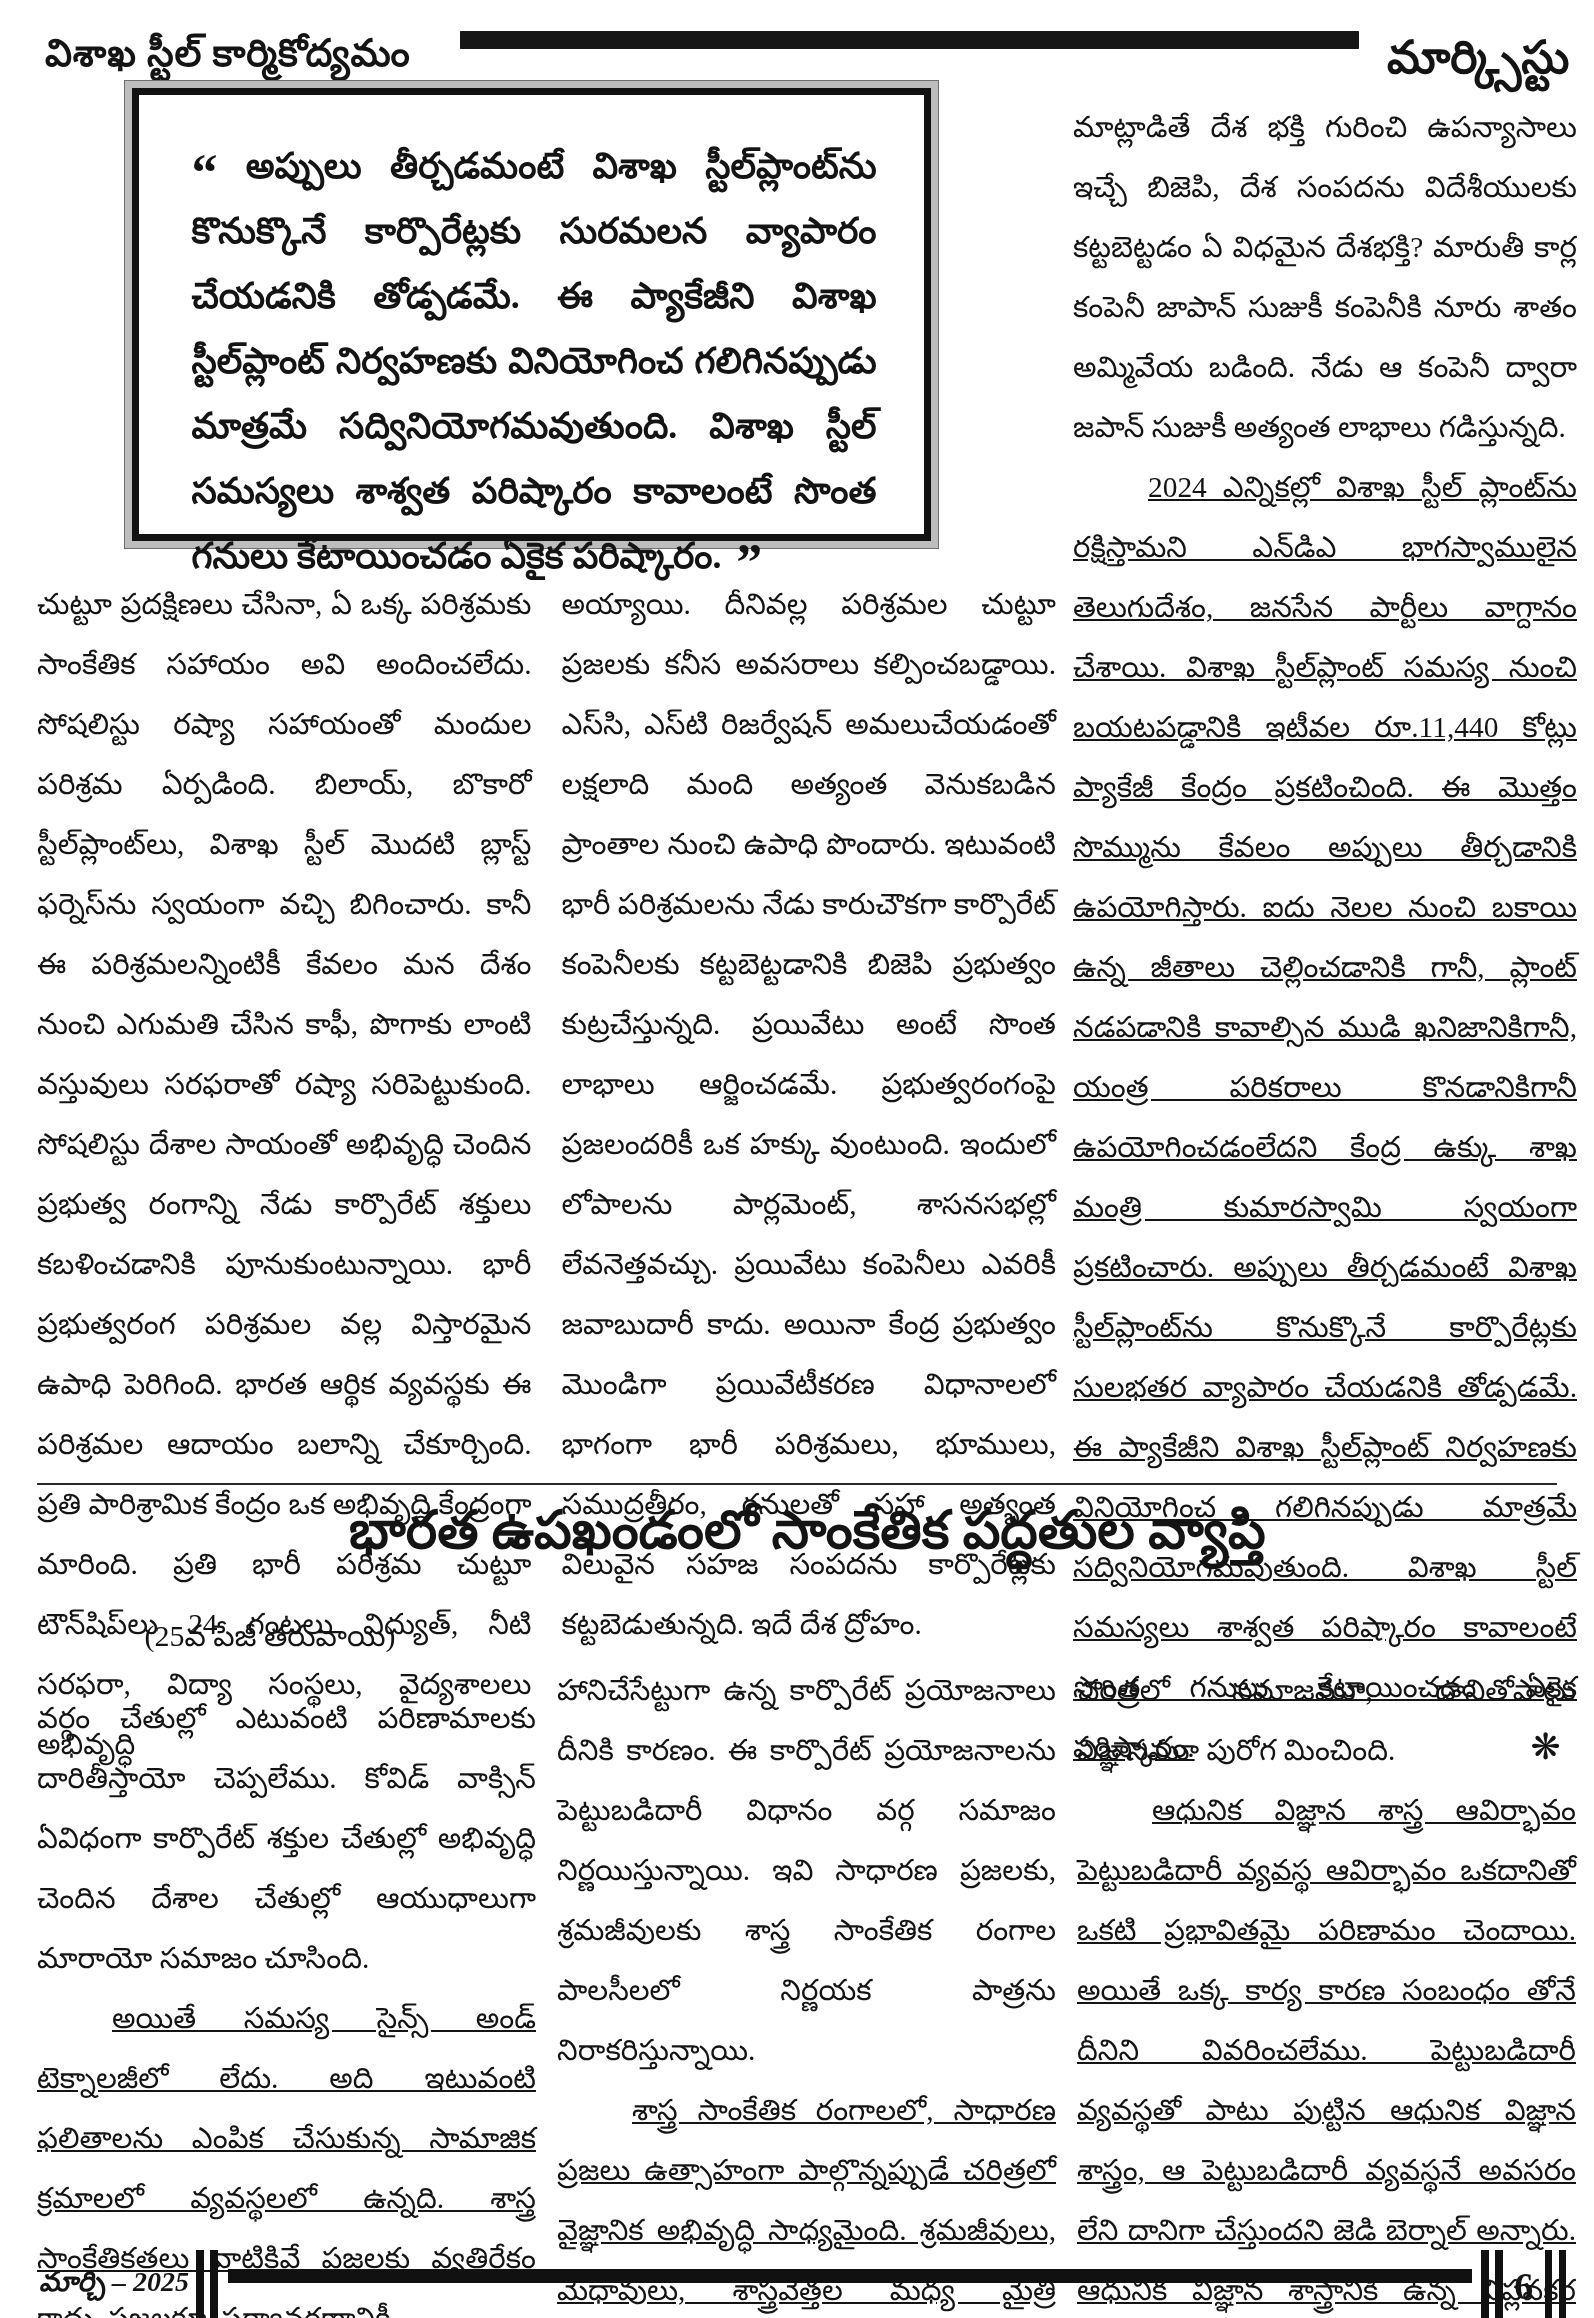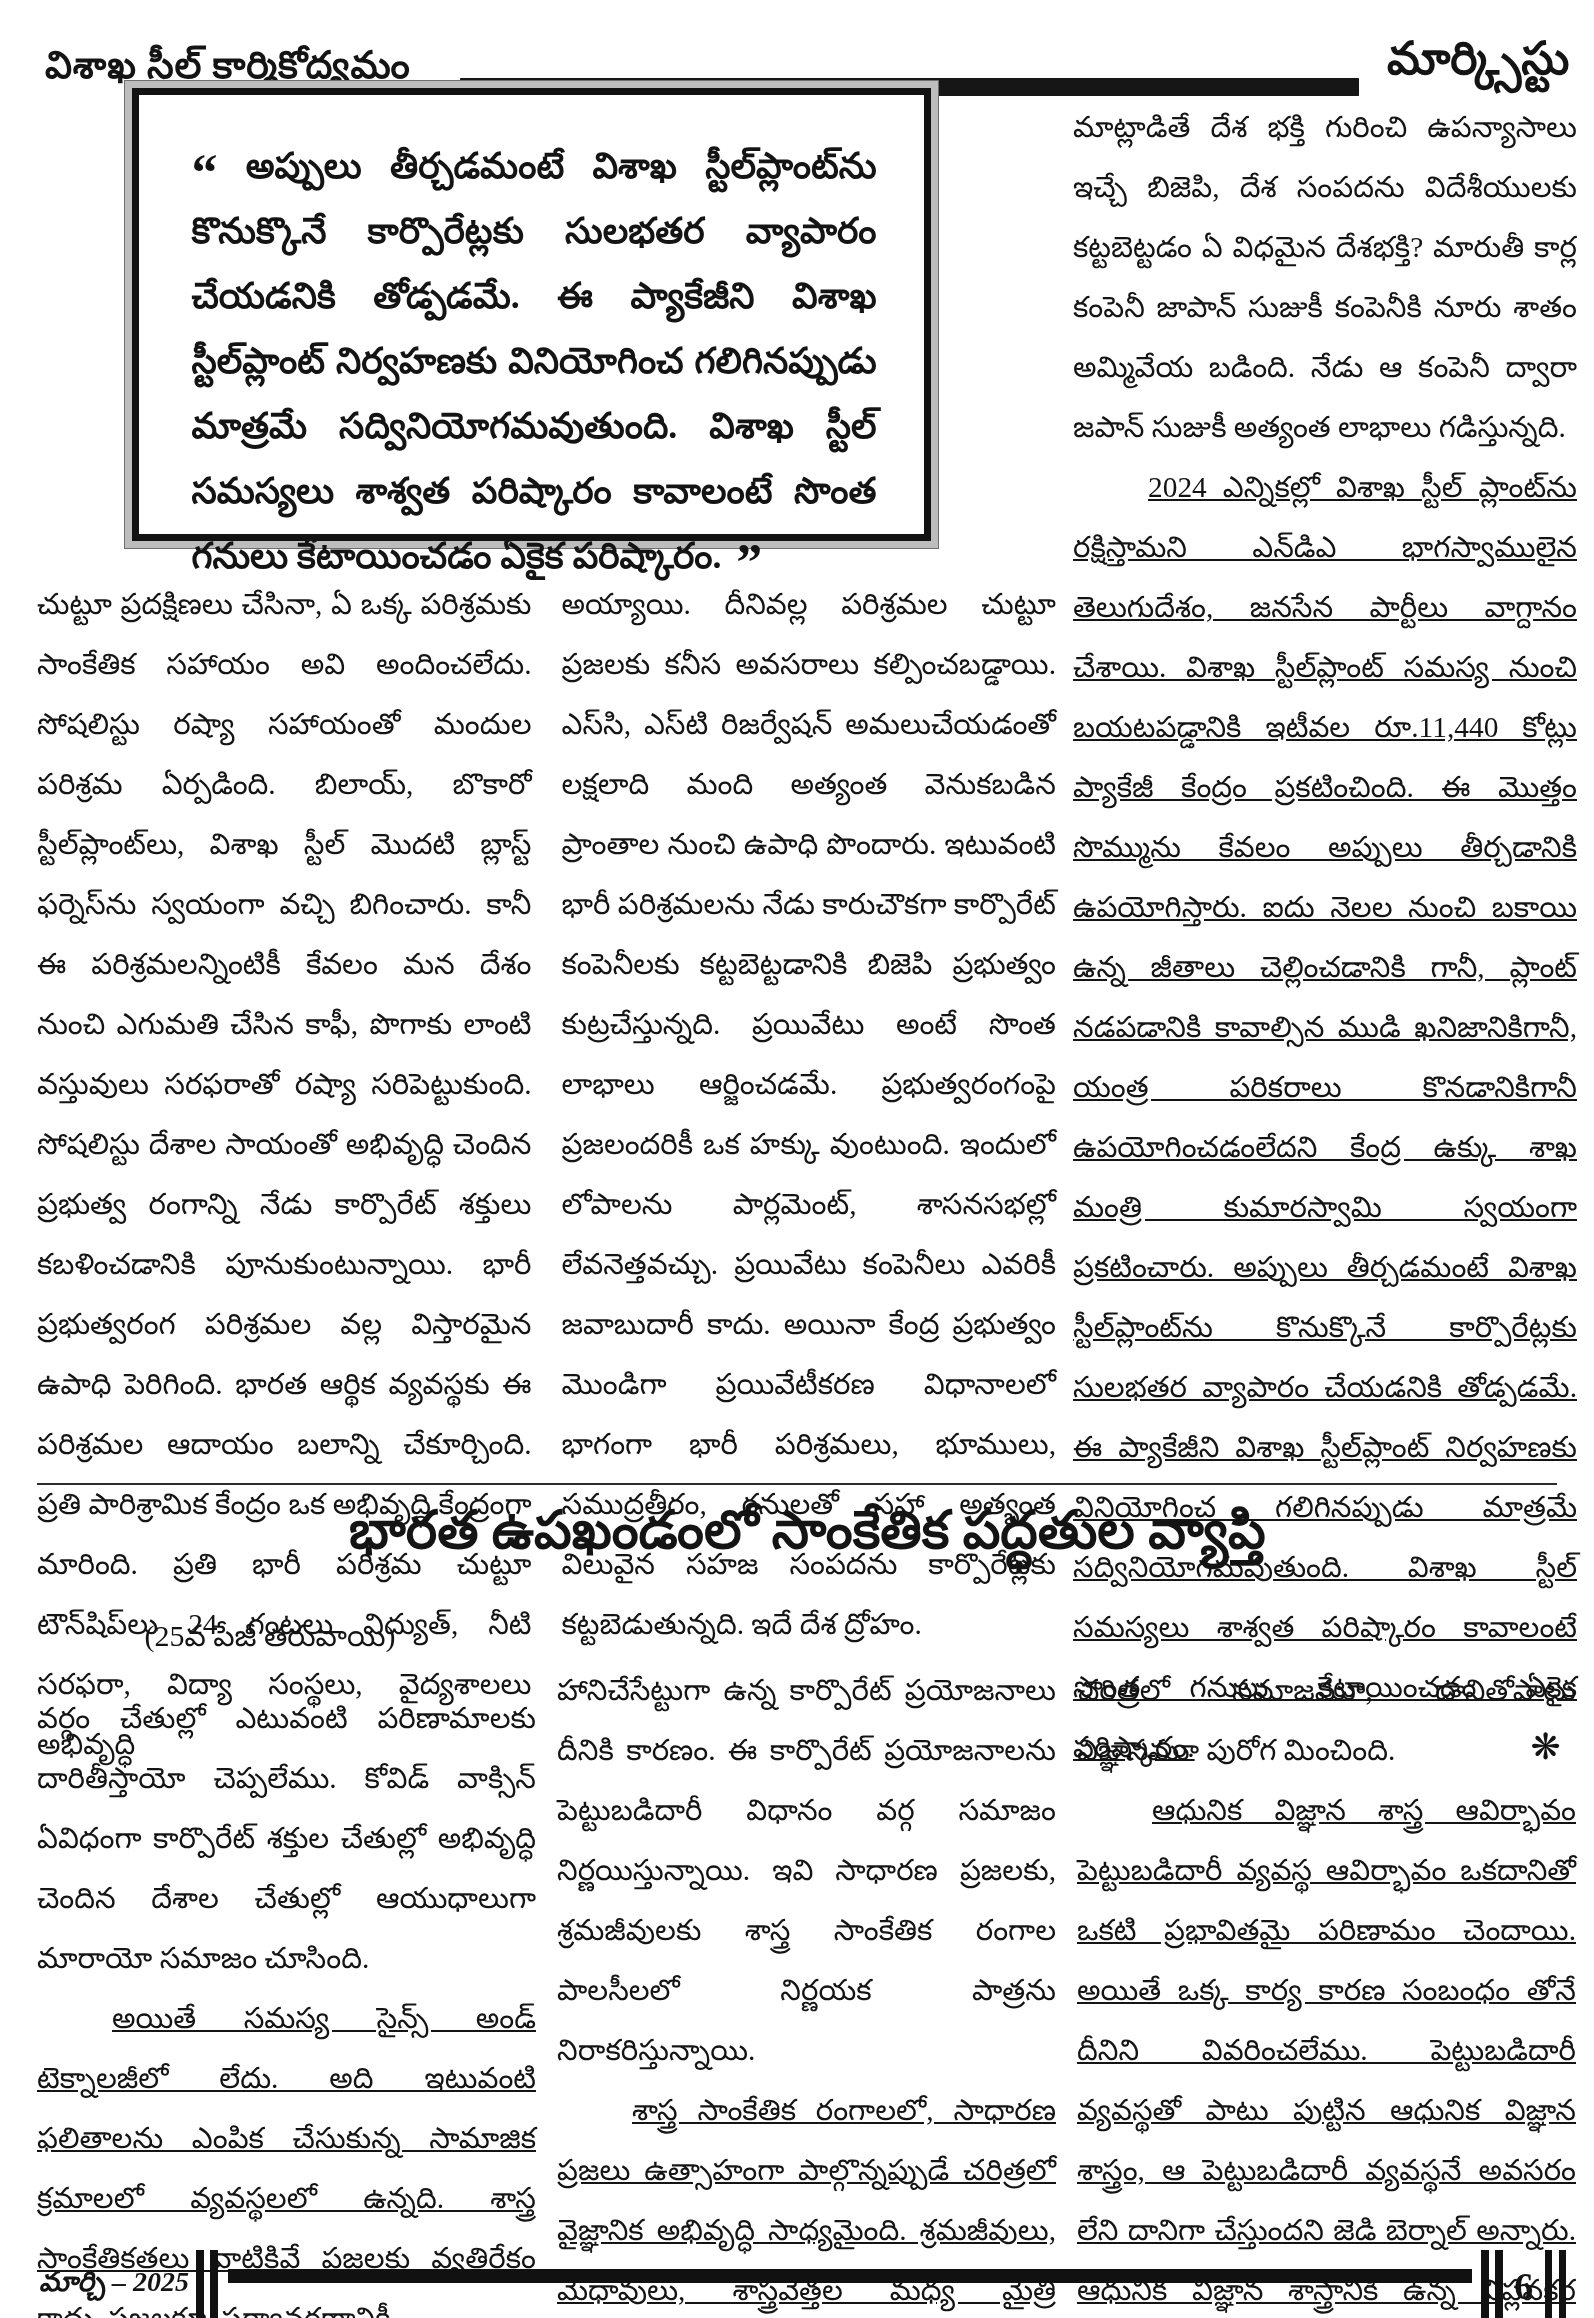--- a/index.html
+++ b/index.html
@@ -7,21 +7,21 @@
     position:relative;
     width:1594px;height:2319px;
     background:#ffffff;
     color:#141414;
     font-family:"Liberation Serif", serif;
     overflow:hidden;
   }
   
   .header{
     position:absolute;left:45px;top:31px;right:24.5px;height:65px;
-    display:flex;align-items:flex-end;
+    display:flex;align-items:flex-start;
   }
   .header-title-left{
     font-size:38px;font-weight:700;letter-spacing:0.8px;white-space:nowrap;
   }
   .header-bar{
     flex:1;height:18px;background:#161616;margin:0 28px 0 49px;border-radius:0.8px;
   }
   .header-title-right{
     font-size:46px;font-weight:900;white-space:nowrap;
   }
@@ -99,21 +99,21 @@
 
   <div class="header">
     <div class="header-title-left">విశాఖ స్టీల్ కార్మికోద్యమం</div>
     <div class="header-bar"></div>
     <div class="header-title-right">మార్క్సిస్టు</div>
   </div>
 
   <div class="quote-outer">
     <div class="quote-inner">
       <p class="quote-text"><span class="qmark open">“</span>
-        <span>అప్పులు తీర్చడమంటే విశాఖ స్టీల్‌ప్లాంట్‌ను కొనుక్కొనే కార్పొరేట్లకు సులభతర వ్యాపారం చేయడనికి తోడ్పడమే. ఈ ప్యాకేజీని విశాఖ స్టీల్‌ప్లాంట్ నిర్వహణకు వినియోగించ గలిగినప్పుడు మాత్రమే సద్వినియోగమవుతుంది. విశాఖ స్టీల్ సమస్యలు శాశ్వత పరిష్కారం కావాలంటే సొంత గనులు కేటాయించడం ఏకైక పరిష్కారం.</span><span class="qmark close">”</span></p>
+        <span>అప్పులు తీర్చడమంటే విశాఖ స్టీల్‌ప్లాంట్‌ను కొనుక్కొనే కార్పొరేట్లకు సురమలన వ్యాపారం చేయడనికి తోడ్పడమే. ఈ ప్యాకేజీని విశాఖ స్టీల్‌ప్లాంట్ నిర్వహణకు వినియోగించ గలిగినప్పుడు మాత్రమే సద్వినియోగమవుతుంది. విశాఖ స్టీల్ సమస్యలు శాశ్వత పరిష్కారం కావాలంటే సొంత గనులు కేటాయించడం ఏకైక పరిష్కారం.</span><span class="qmark close">”</span></p>
     </div>
   </div>
 
   <div class="body-col col3-top">
     <p>మాట్లాడితే దేశ భక్తి గురించి ఉపన్యాసాలు ఇచ్చే బిజెపి, దేశ సంపదను విదేశీయులకు కట్టబెట్టడం ఏ విధమైన దేశభక్తి? మారుతీ కార్ల కంపెనీ జాపాన్ సుజుకీ కంపెనీకి నూరు శాతం అమ్మివేయ బడింది. నేడు ఆ కంపెనీ ద్వారా జపాన్ సుజుకీ అత్యంత లాభాలు గడిస్తున్నది.</p>
     <p class="indent"><span>2024 ఎన్నికల్లో విశాఖ స్టీల్ ప్లాంట్‌ను రక్షిస్తామని ఎన్‌డిఎ భాగస్వాములైన తెలుగుదేశం, జనసేన పార్టీలు వాగ్దానం చేశాయి. విశాఖ స్టీల్‌ప్లాంట్ సమస్య నుంచి బయటపడ్డానికి ఇటీవల రూ.11,440 కోట్లు ప్యాకేజీ కేంద్రం ప్రకటించింది. ఈ మొత్తం సొమ్మును కేవలం అప్పులు తీర్చడానికి ఉపయోగిస్తారు. ఐదు నెలల నుంచి బకాయి ఉన్న జీతాలు చెల్లించడానికి గానీ, ప్లాంట్ నడపడానికి కావాల్సిన ముడి ఖనిజానికిగానీ, యంత్ర పరికరాలు కొనడానికిగానీ ఉపయోగించడంలేదని కేంద్ర ఉక్కు శాఖ మంత్రి కుమారస్వామి స్వయంగా ప్రకటించారు. అప్పులు తీర్చడమంటే విశాఖ స్టీల్‌ప్లాంట్‌ను కొనుక్కొనే కార్పొరేట్లకు సులభతర వ్యాపారం చేయడనికి తోడ్పడమే. ఈ ప్యాకేజీని విశాఖ స్టీల్‌ప్లాంట్ నిర్వహణకు వినియోగించ గలిగినప్పుడు మాత్రమే సద్వినియోగమవుతుంది. విశాఖ స్టీల్ సమస్యలు శాశ్వత పరిష్కారం కావాలంటే సొంత గనులు కేటాయించడం ఏకైక పరిష్కారం.</span><span class="endmark">❋</span></p>
   </div>
 
   <div class="twocols">
     <div class="body-col">

